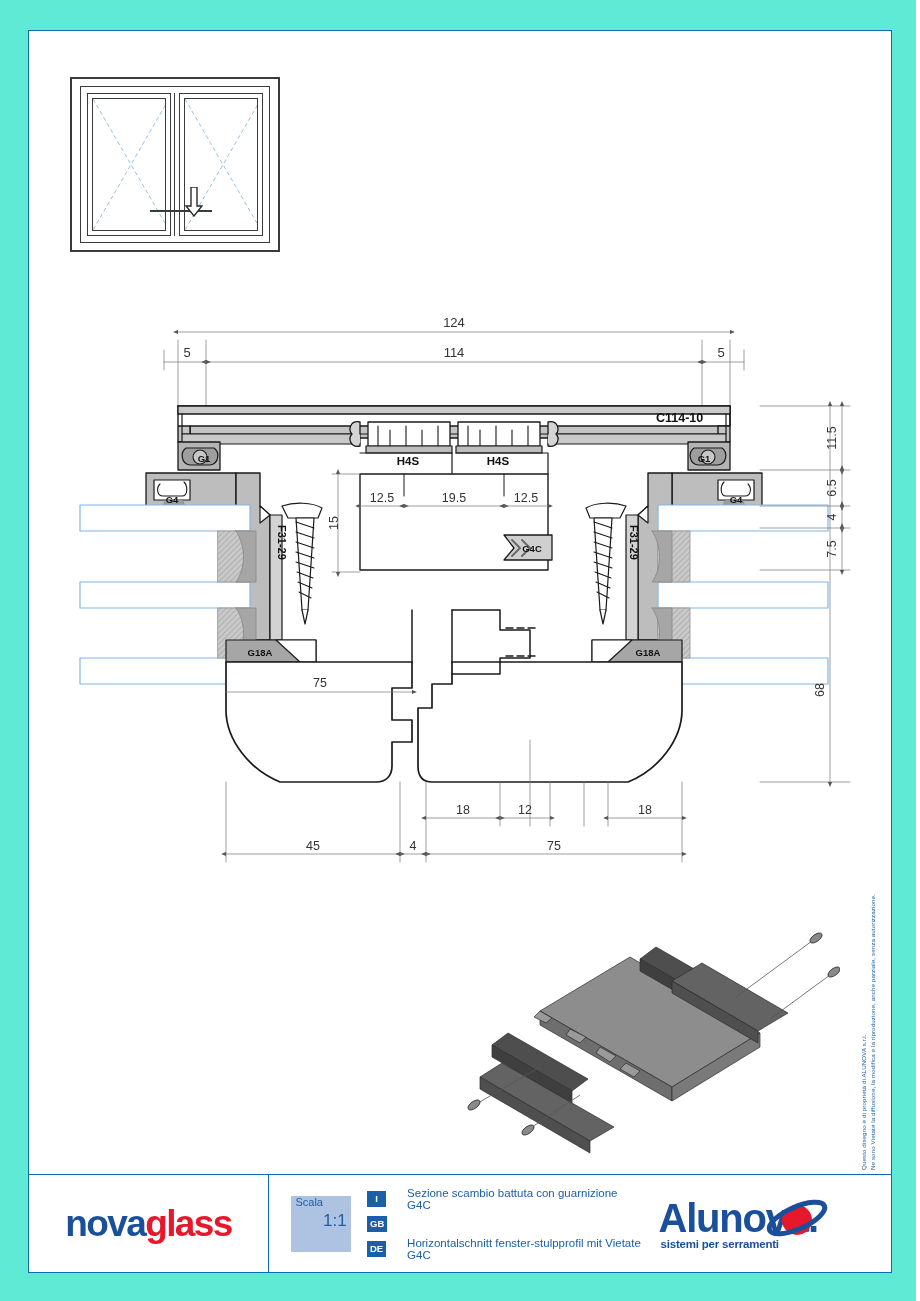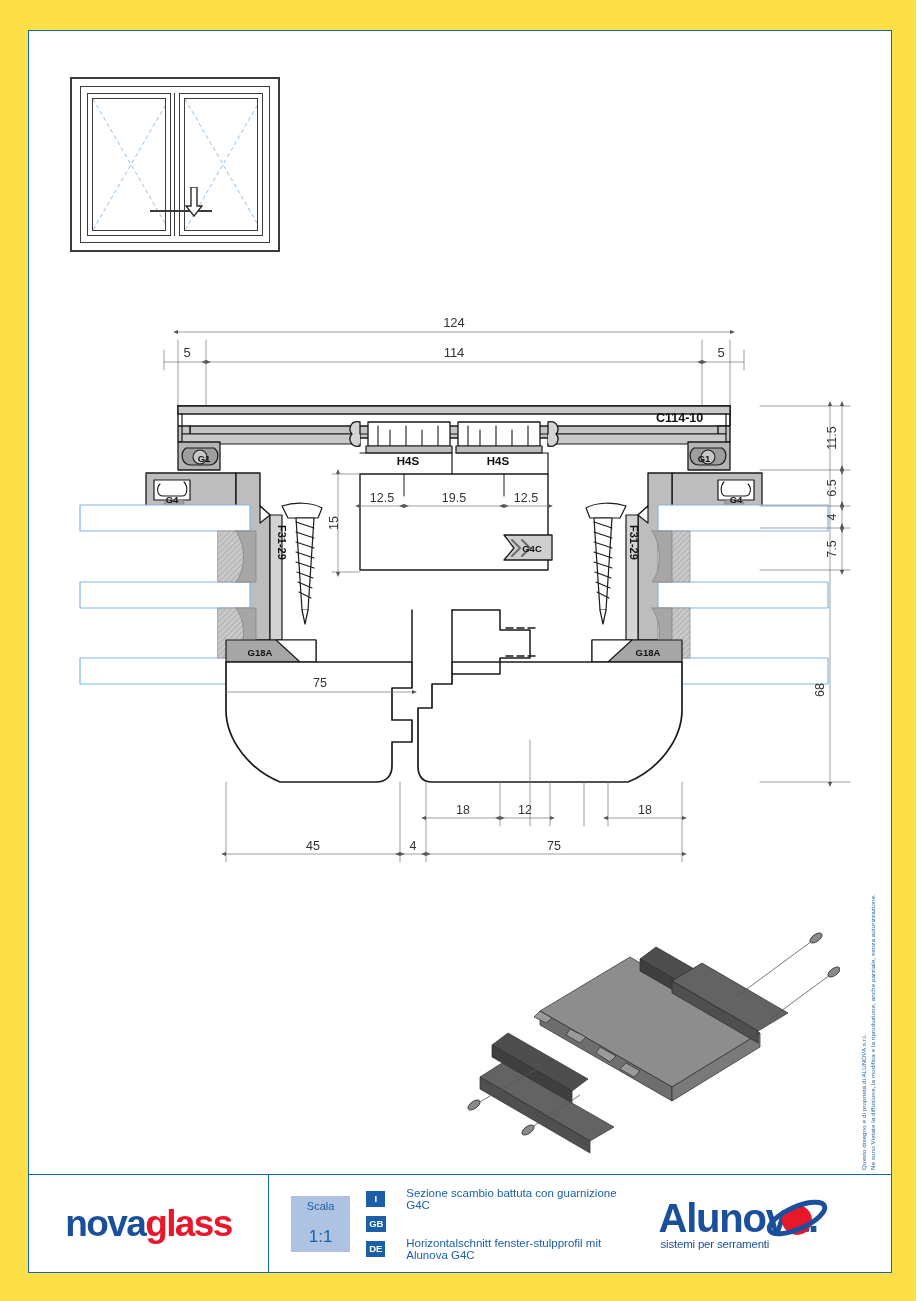--- a/index.html
+++ b/index.html
@@ -5,21 +5,21 @@
   * { box-sizing: border-box; }
   html, body {
     margin: 0; padding: 0;
     background: #ffffff;
     font-family: "Liberation Sans", sans-serif;
   }
   #page {
     position: relative;
     width: 916px;
     height: 1301px;
-    background: #fde047;
+    background: #5eead4;
     overflow: hidden;
   }
   
   #frame {
     position: absolute;
     left: 28px; top: 30px;
     width: 864px; height: 1243px;
     border: 1.4px solid #1268b3;
     background: #fff;
   }
@@ -130,22 +130,22 @@
     font-size: 37px; font-weight: bold;
     letter-spacing: -1.6px;
     font-family: "Liberation Sans", sans-serif;
   }
   .nova-word .a { color: #1a4f9c; }
   .nova-word .b { color: #e8182c; }
   
   #scala-box {
     width: 66px; height: 56px;
     background: #aec3e2;
-    display: flex; flex-direction: column;
-    align-items: center; justify-content: center;
+    display: flex; 
+    justify-content: center;
     color: #1b5fa8;
   }
   #scala-box .scala-label { font-size: 11px; }
   #scala-box .scala-value { font-size: 17px; margin-top: 15px; }
   
   #desc-rows { display: flex; flex-direction: column; gap: 5px; }
   .desc-row { display: flex; align-items: center; gap: 9px; }
   .lang-tag {
     min-width: 19px; height: 16px;
     background: #1b5fa8; color: #fff;
@@ -157,21 +157,21 @@
   
   .alunova-wrap { position: relative; width: 215px; height: 60px; }
   .alunova-word {
     position: absolute; left: 0; top: 2px;
     font-size: 40px; font-weight: bold;
     color: #1a4f9c; letter-spacing: -1.2px;
     font-family: "Liberation Sans", sans-serif;
   }
   .alunova-sub {
     position: absolute; left: 2px; top: 44px;
-    font-size: 11.5px; font-weight: normal; color: #1a4f9c;
+    font-size: 11.5px; font-weight: bold; color: #1a4f9c;
     letter-spacing: -0.2px;
   }
   .alunova-ring { position: absolute; left: 104px; top: -2px; }
   
   text { font-family: "Liberation Sans", sans-serif; }
 </style>
 </head>
 <body>
 
 <div id="page">
@@ -532,21 +532,21 @@
       <div id="desc-rows">
         <div class="desc-row">
           <span class="lang-tag">I</span>
           <span class="desc-text">Sezione scambio battuta con guarnizione G4C</span>
         </div>
         <div class="desc-row">
           <span class="lang-tag">GB</span>
         </div>
         <div class="desc-row">
           <span class="lang-tag">DE</span>
-          <span class="desc-text">Horizontalschnitt fenster-stulpprofil mit Alunova G4C</span>
+          <span class="desc-text">Horizontalschnitt fenster-stulpprofil mit Vietate G4C</span>
         </div>
       </div>
     </div>
 
     <div id="tb-logo-right">
       <div class="alunova-wrap">
         <span class="alunova-word">Alunova.</span>
         <span class="alunova-ring">
           <svg width="70" height="54" viewBox="0 0 70 54">
             <circle cx="34" cy="28" r="15" fill="#e8182c"></circle>

